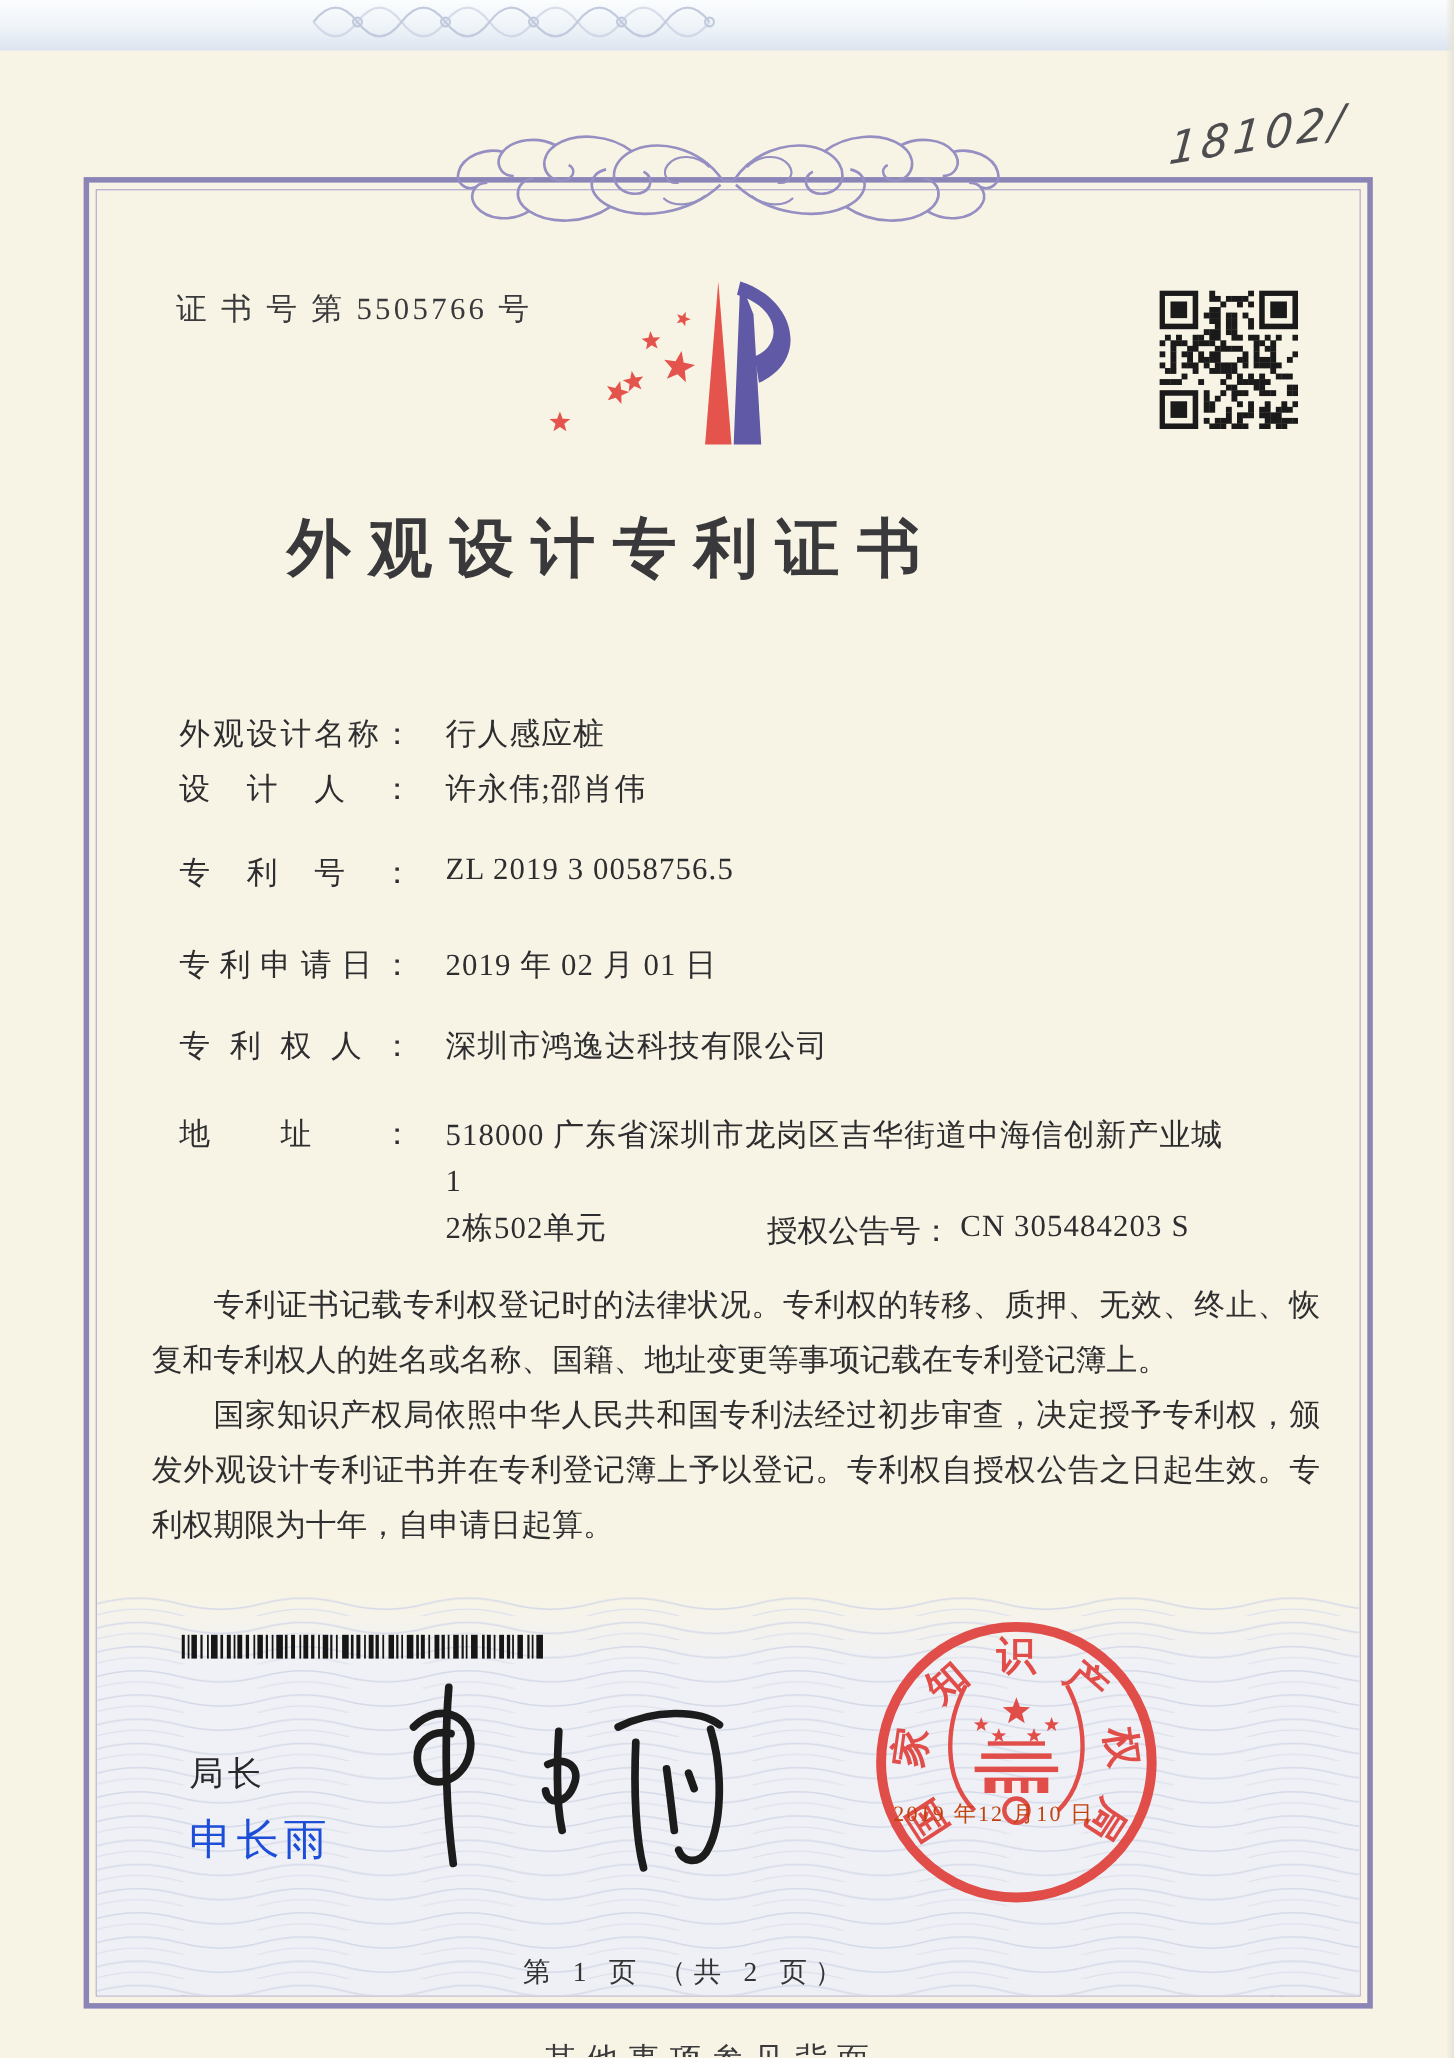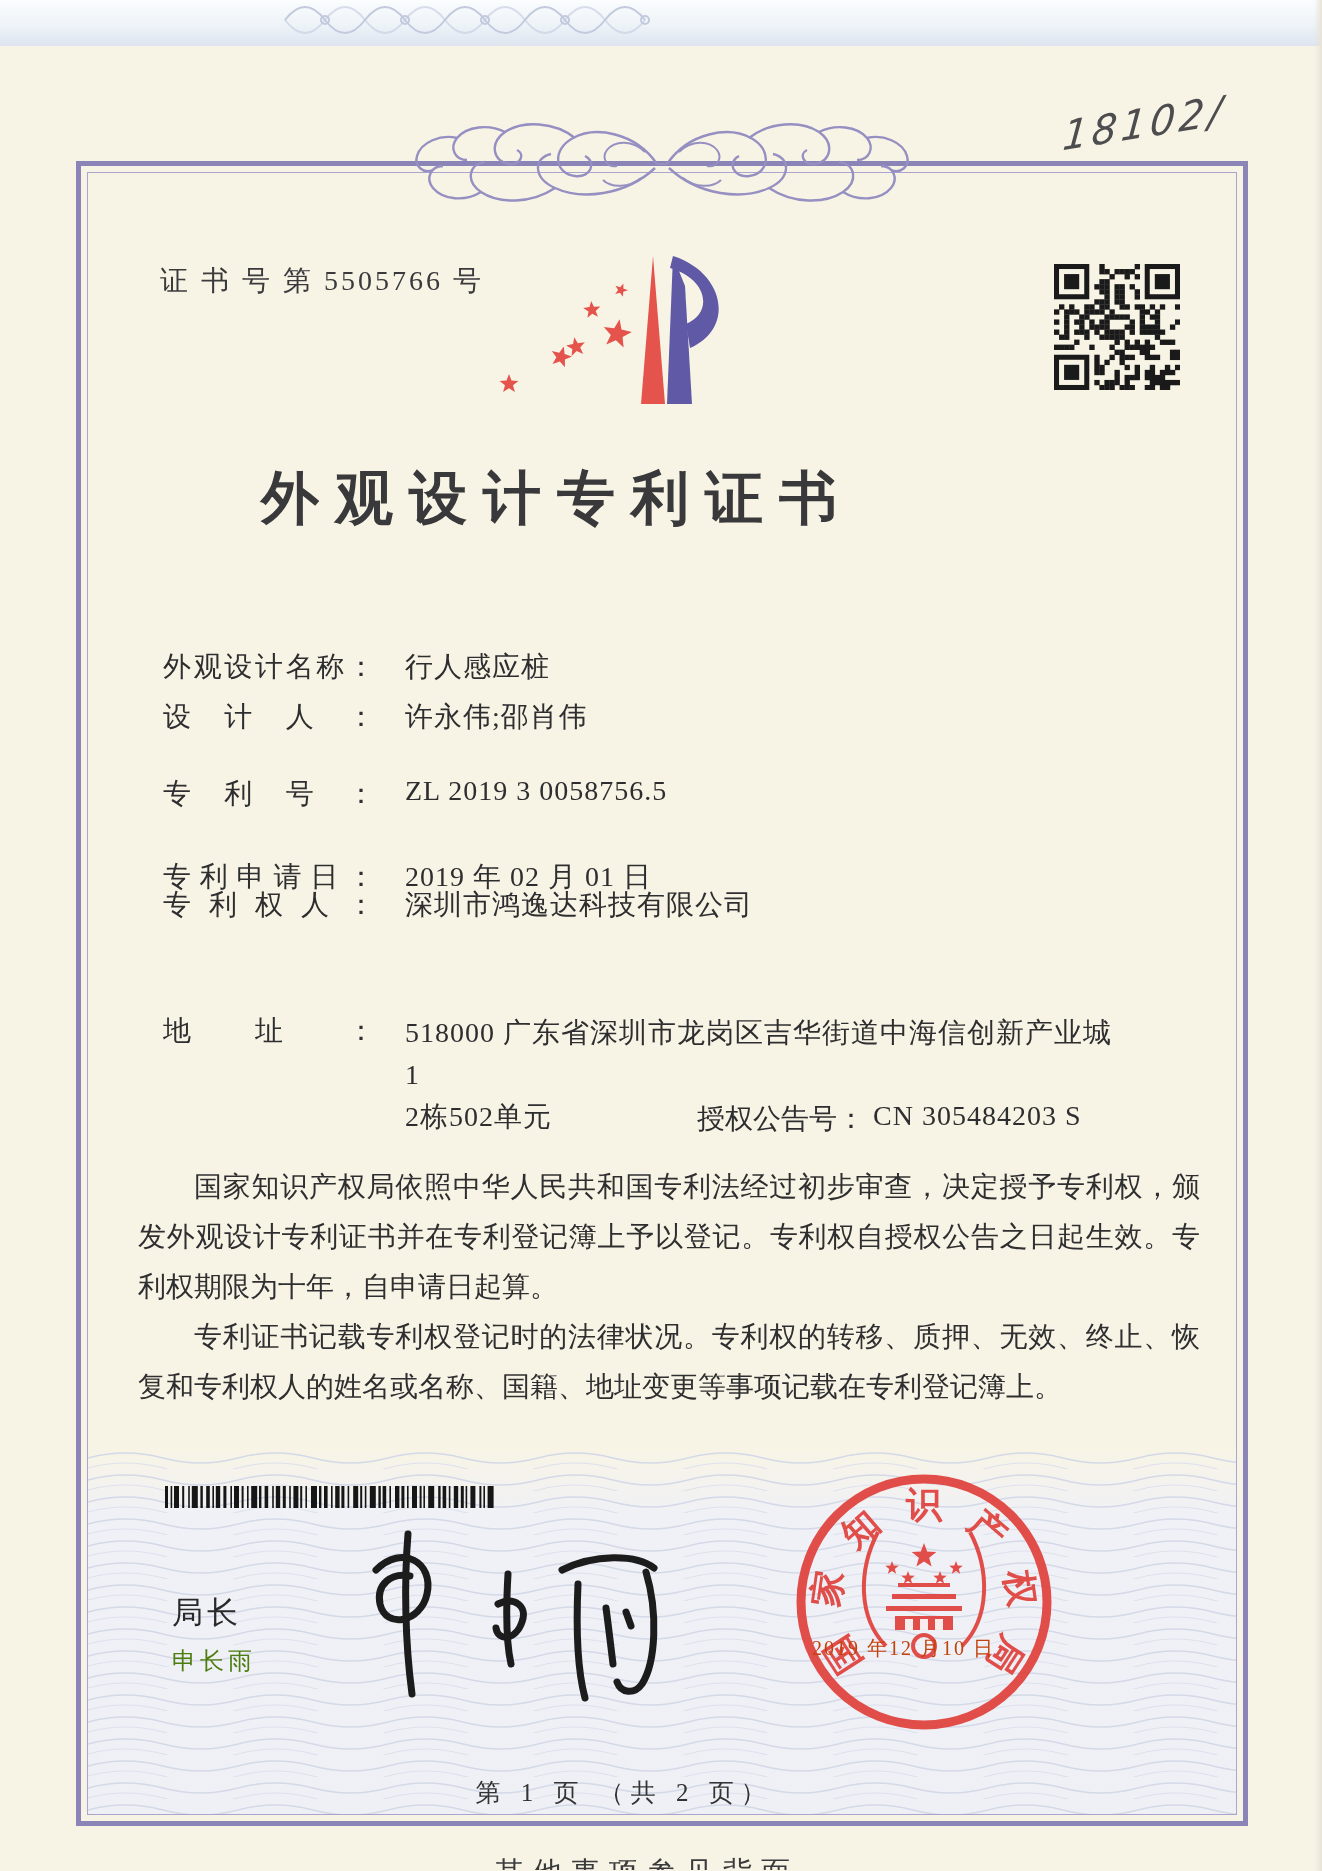--- a/index.html
+++ b/index.html
@@ -35,30 +35,30 @@
   .logo{left:493px;top:252px;width:240px;height:158px;}
   .qr{left:1054px;top:264px;width:126px;height:126px;}
   .title{left:0;top:460px;width:1114px;text-align:center;font-size:58px;font-weight:bold;
     letter-spacing:16px;color:#39393b;}
   
   .row{left:163px;font-size:28px;white-space:nowrap;color:#2e2e30;}
   .lab{display:inline-block;width:212px;text-align:justify;text-align-last:justify;vertical-align:top;}
   .lab-compact{display:inline-block;vertical-align:top;}
   .val{margin-left:30px;letter-spacing:1px;}
   .val-block{display:inline-block;margin-left:30px;letter-spacing:1px;white-space:normal;width:720px;line-height:42px;vertical-align:top;}
-  .r1{top:648px;} .r2{top:698px;} .r3{top:775px;} .r4{top:858px;} .r5{top:886px;}
+  .r1{top:648px;} .r2{top:698px;} .r3{top:775px;} .r4{top:858px;} .r5{top:932px;}
   .r6{top:1012px;} .r7{top:1100px;}
   .col2{position:absolute;left:534px;top:0;}
   
   .paras{left:138px;top:1162px;width:1062px;font-size:28px;line-height:50px;text-align:justify;color:#2f2f31;}
   .paras p{margin:0;text-indent:2em;}
   
   .barcode{left:165px;top:1486px;width:330px;height:22px;}
   .officer-title{left:172px;top:1592px;font-size:31px;letter-spacing:4px;color:#29292b;}
-  .officer-name{left:172px;top:1645px;font-size:24px;letter-spacing:4px;color:#4d7c0f;}
+  .officer-name{left:172px;top:1645px;font-size:39px;letter-spacing:4px;color:#1d4ed8;}
   .signature{left:350px;top:1512px;width:312px;height:212px;}
   .seal{left:788px;top:1466px;width:272px;height:272px;opacity:.92;}
   .seal-date{left:812px;top:1635px;font-size:20px;letter-spacing:2px;color:#c2410c;}
   .footer{left:0;top:1776px;width:1216px;text-align:center;font-size:25px;letter-spacing:7px;color:#333;margin-left:16px;}
   .partial-bottom{left:495px;top:1853px;height:17px;overflow:hidden;font-size:29px;letter-spacing:9px;color:#3a3a3c;}
 </style>
 </head>
 <body>
 
 <div class="abs top-strip"></div>
@@ -398,22 +398,22 @@
 <div class="abs row r6">
   <span class="lab">地址：</span><span class="val-block"><span>518000 广东省深圳市龙岗区吉华街道中海信创新产业城1</span><br><span>2栋502单元</span></span>
 </div>
 <div class="abs row r7">
   <span class="col2">
     <span class="lab-compact">授权公告号：</span><span class="val" style="margin-left:8px">CN 305484203 S</span>
   </span>
 </div>
 
 <div class="abs paras">
+  <p>专利证书记载专利权登记时的法律状况。专利权的转移、质押、无效、终止、恢复和专利权人的姓名或名称、国籍、地址变更等事项记载在专利登记簿上。</p>
   <p>国家知识产权局依照中华人民共和国专利法经过初步审查，决定授予专利权，颁发外观设计专利证书并在专利登记簿上予以登记。专利权自授权公告之日起生效。专利权期限为十年，自申请日起算。</p>
-  <p>专利证书记载专利权登记时的法律状况。专利权的转移、质押、无效、终止、恢复和专利权人的姓名或名称、国籍、地址变更等事项记载在专利登记簿上。</p>
 </div>
 
 <svg class="abs barcode" viewBox="0 0 330 22" preserveAspectRatio="none" id="barcode-svg">
     <rect x="0" y="0" width="3" height="22" fill="#161616"></rect>
     <rect x="5.6" y="0" width="1.6" height="22" fill="#161616"></rect>
     <rect x="9" y="0" width="5" height="22" fill="#161616"></rect>
     <rect x="17.2" y="0" width="2" height="22" fill="#161616"></rect>
     <rect x="23.2" y="0" width="1.6" height="22" fill="#161616"></rect>
     <rect x="26.8" y="0" width="6" height="22" fill="#161616"></rect>
     <rect x="35.4" y="0" width="2.4" height="22" fill="#161616"></rect>

